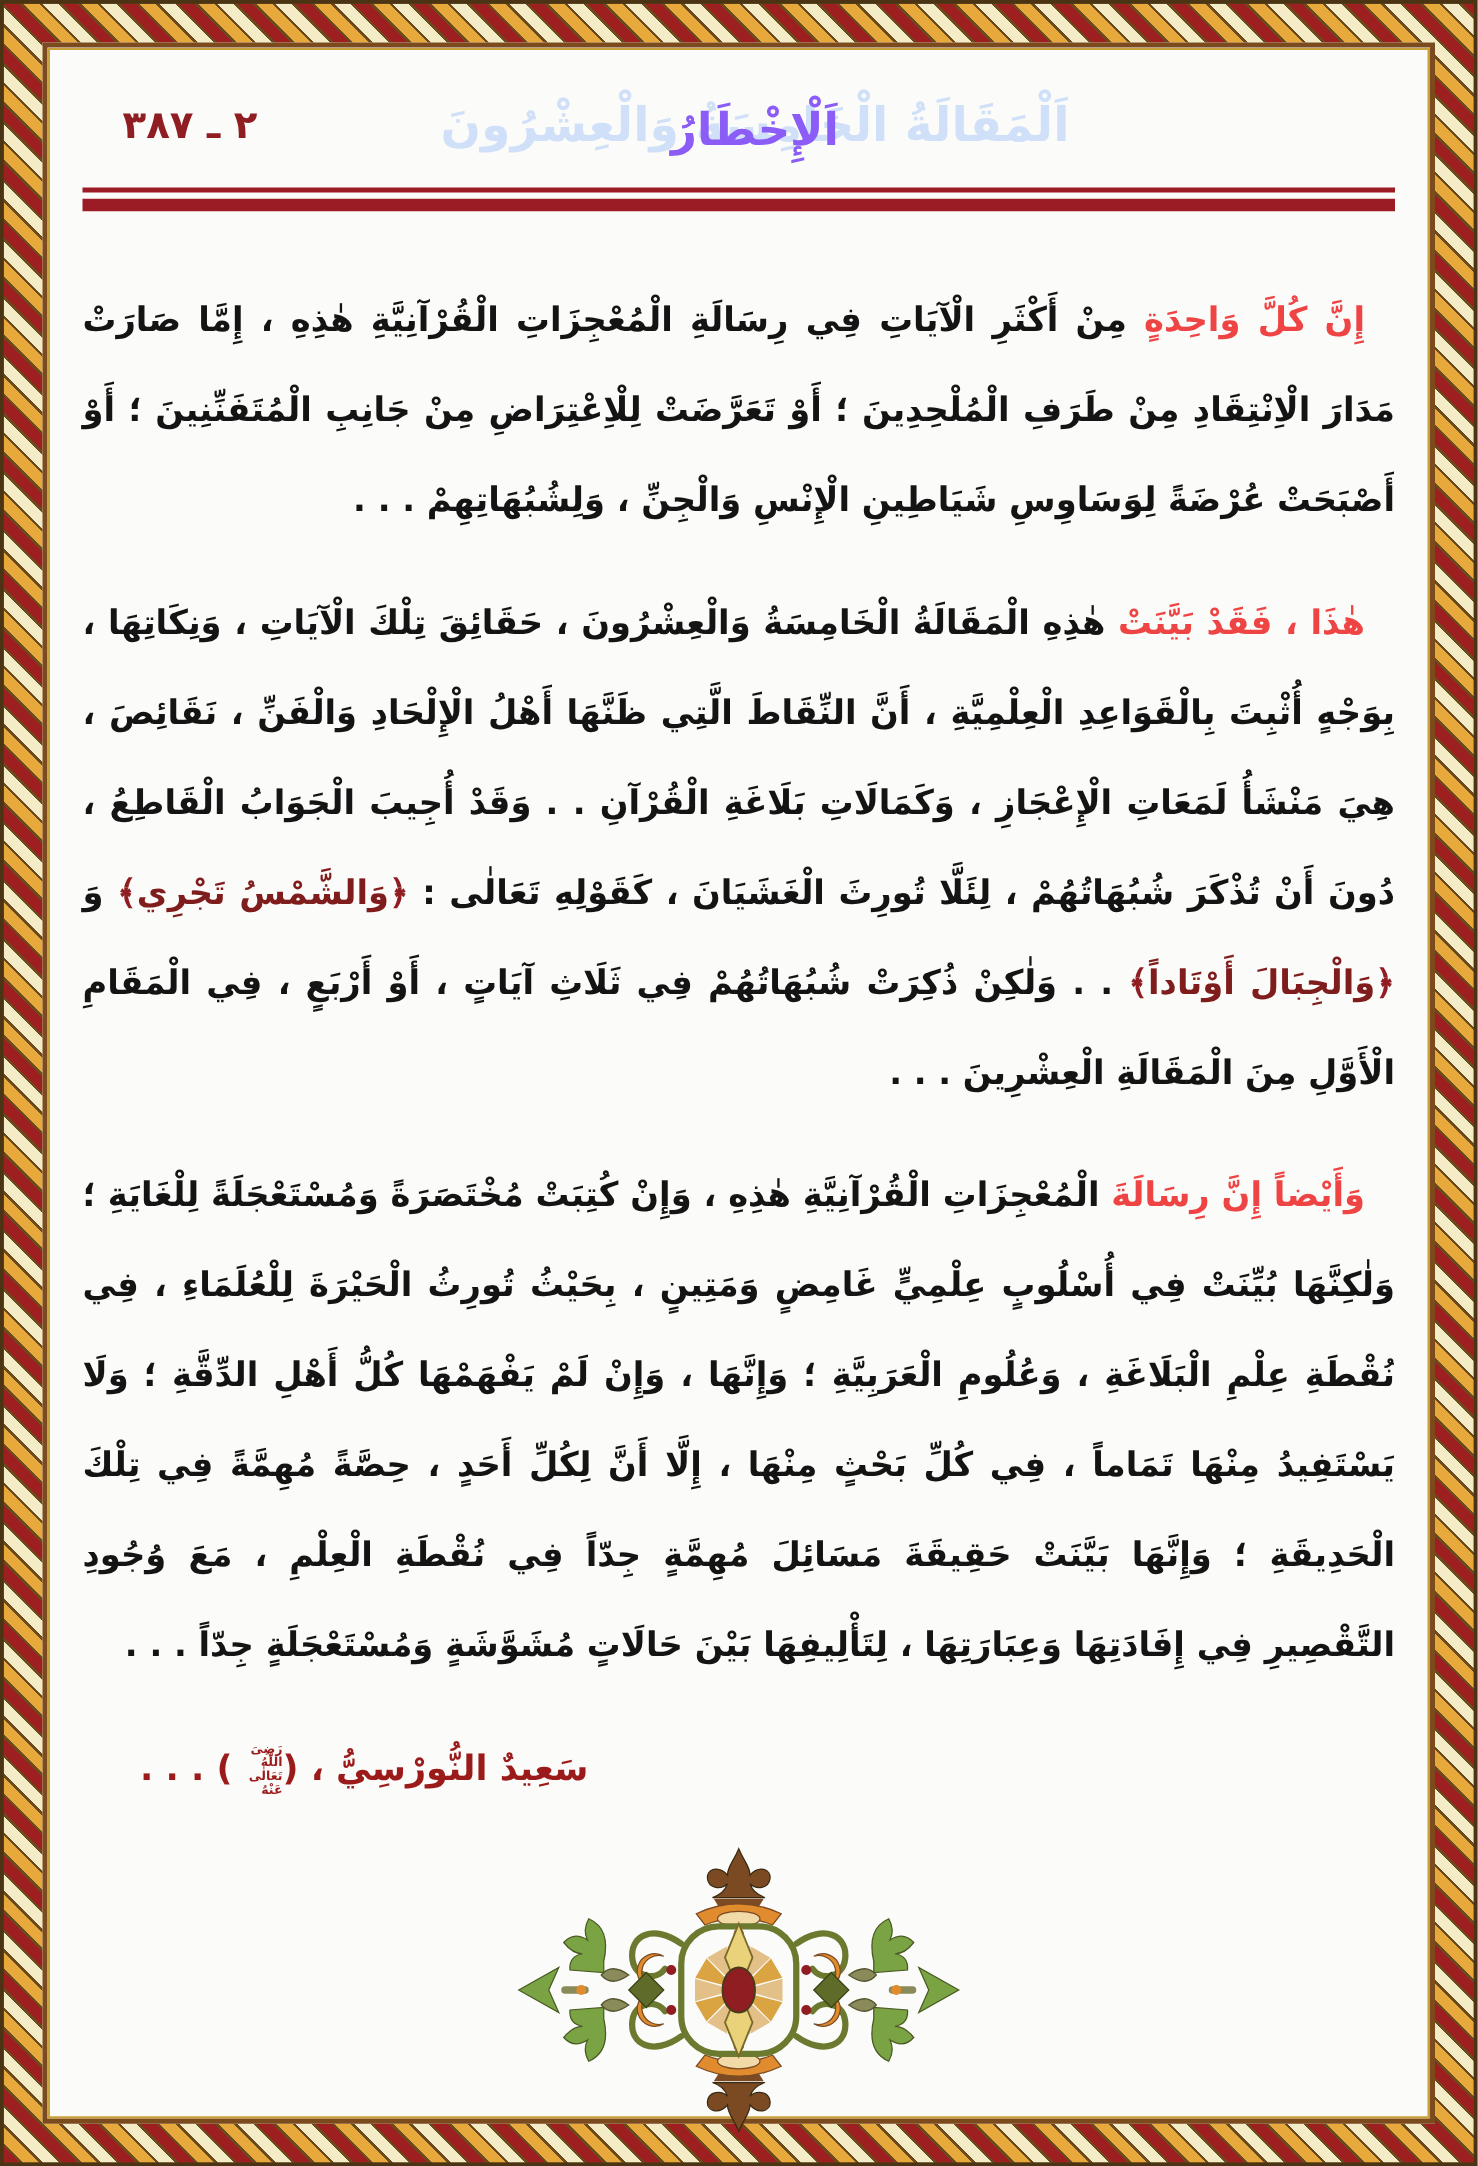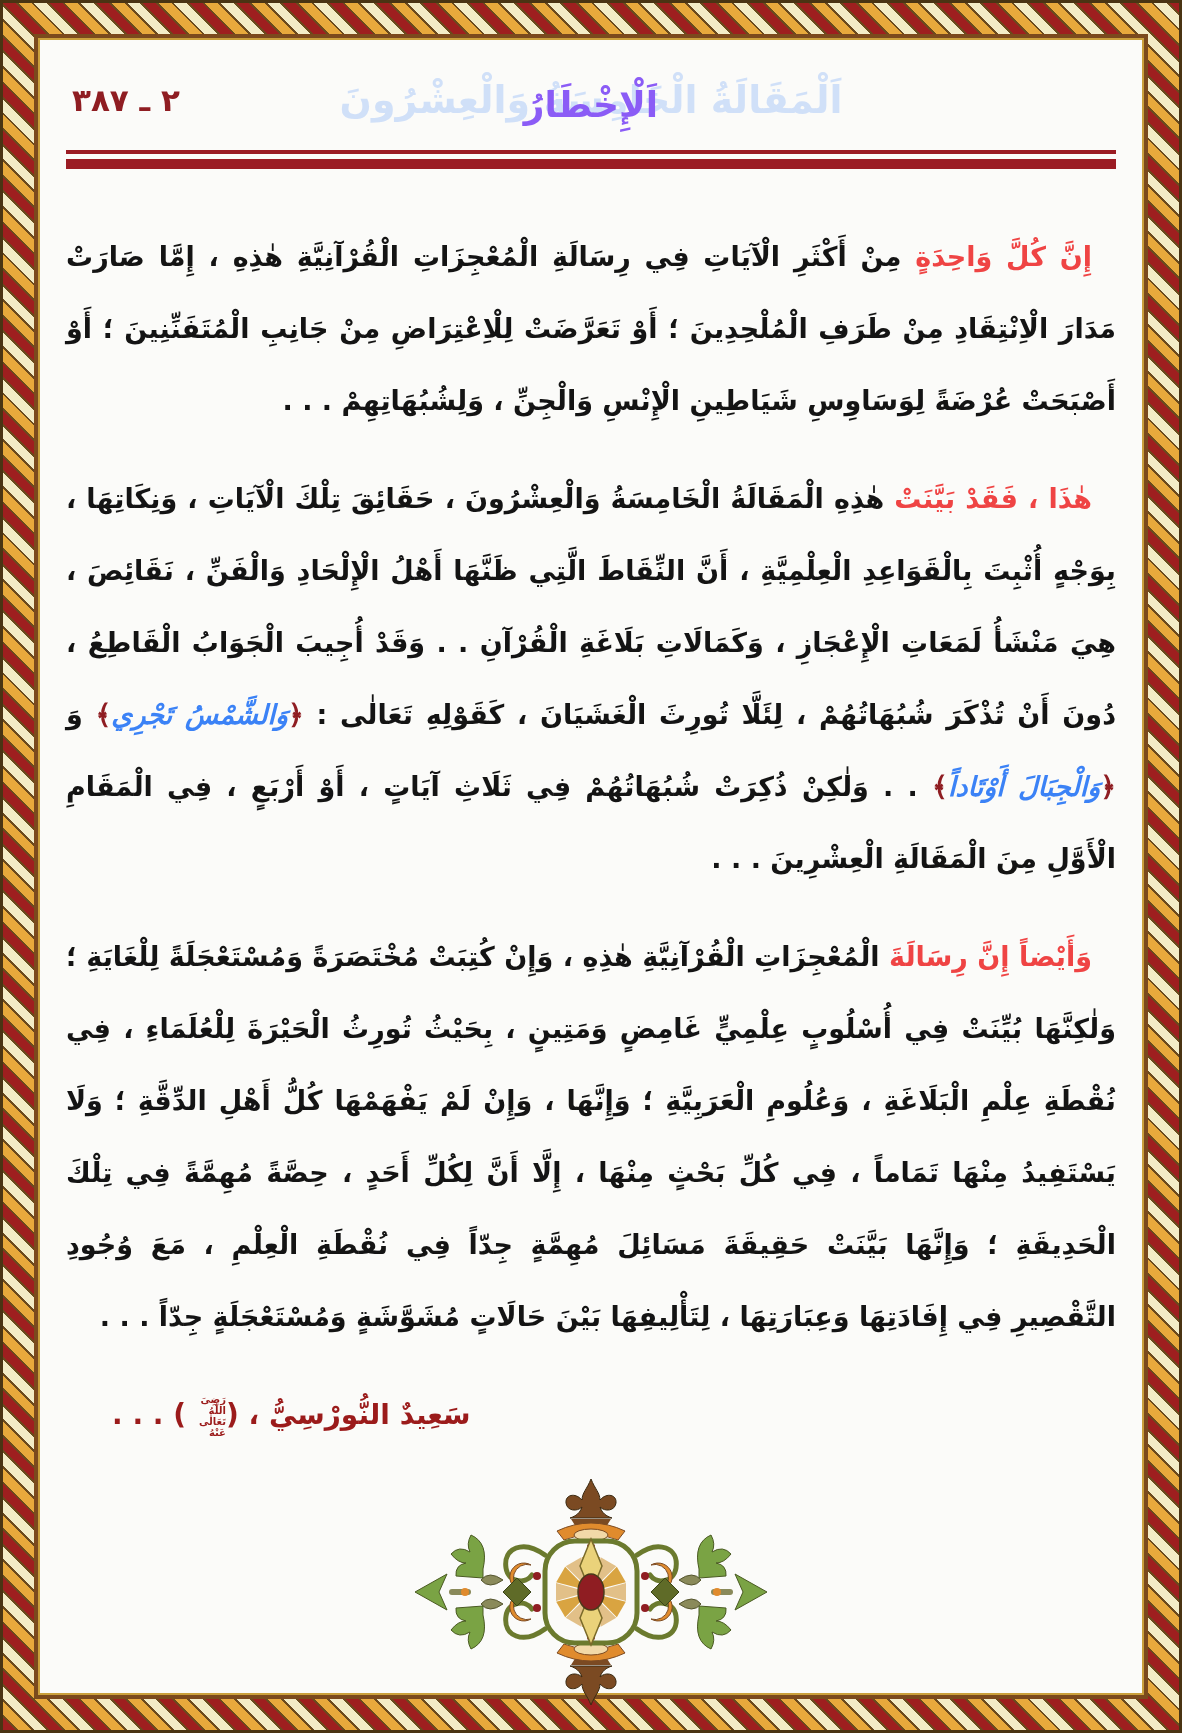--- a/index.html
+++ b/index.html
@@ -29,21 +29,21 @@
     box-shadow: inset 0 0 0 2px #caa03c;
     box-sizing:border-box;
   }
   .content{
     position:absolute;inset:0;
     padding:34px 28px 0 28px;
     box-sizing:border-box;
     direction:rtl;
   }
   
-  .header{position:relative;height:72px;}
+  .header{position:relative;height:72px;margin-left:26px;}
   .page-number{
     position:absolute;left:6px;top:10px;
     direction:rtl;
     font-size:31px;font-weight:bold;color:#8f1d22;
     letter-spacing:2px;
   }
   .title-stack{position:absolute;left:0;right:0;top:0;height:72px;text-align:center;}
   .title-faded{
     position:absolute;left:0;right:0;top:6px;
     font-size:38px;font-weight:bold;color:#3b82f6;opacity:0.22;
@@ -59,21 +59,21 @@
   
   .body-text{
     margin-top:52px;
     direction:rtl;
     text-align:justify;
     font-size:27px;font-weight:bold;line-height:72px;
     color:#141414;
   }
   .body-text p{margin:0 0 26px 0;text-indent:24px;}
   .lead{color:#ef4444;}
-  .quote{color:#3b82f6;font-style:italic;}
+  .quote{color:#7f1d1d;}
   .bracket{color:#8f1d22;}
   .signature{
     direction:rtl;
     text-align:left;
     padding-left:46px;
     font-size:28px;font-weight:bold;color:#9b1b1b;
     margin-top:2px;line-height:72px;
   }
   .seal{
     display:inline-block;vertical-align:middle;

